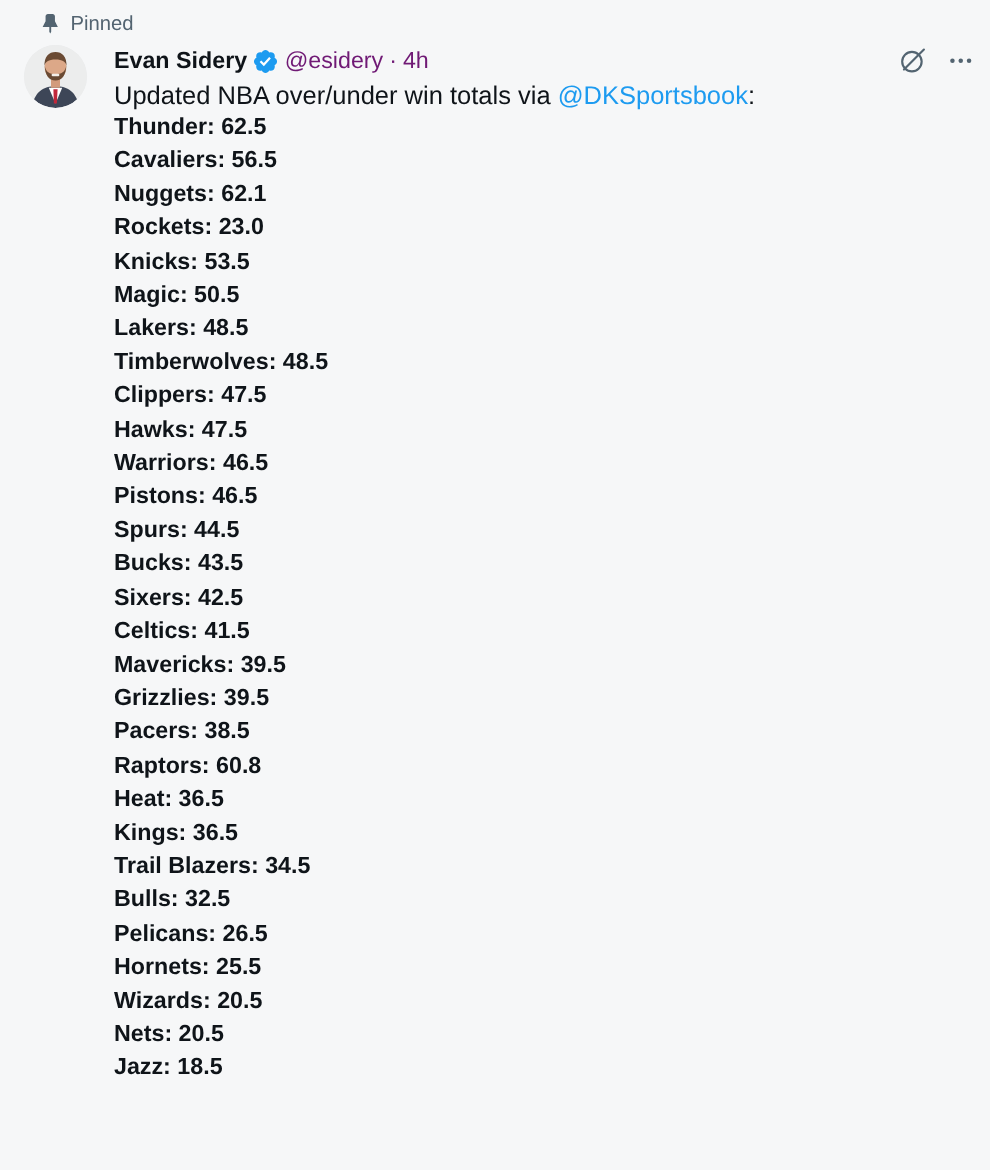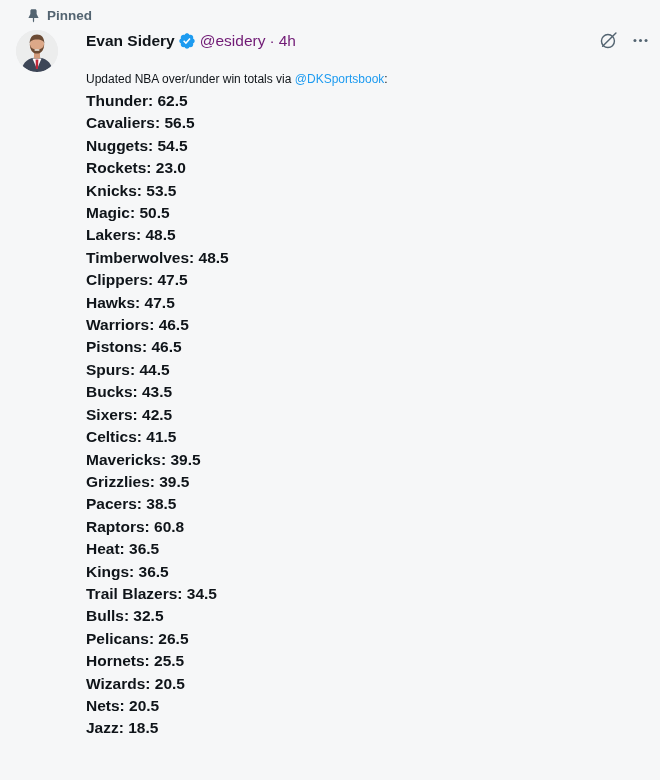--- a/index.html
+++ b/index.html
@@ -14,26 +14,26 @@
 
   
   .pin-row {
     display: flex; align-items: center;
     gap: 6px;
     padding-left: 10px;
     height: 19px;
     margin-bottom: 5px;
     color: #536471;
     font-size: 13.5px;
-    font-weight: bold;
+    font-weight: normal;
   }
   .pin-row svg { width: 15px; height: 15px; flex: 0 0 auto; }
 
   
-  .tweet-main { display: flex; gap: 28px; }
+  .tweet-main { display: flex; gap: 18px; }
   .avatar {
     width: 42px; height: 42px;
     border-radius: 50%;
     overflow: hidden;
     flex: 0 0 auto;
     cursor: pointer;
     background: #e9eaec;
   }
   .avatar svg { display: block; width: 100%; height: 100%; }
 
@@ -56,22 +56,22 @@
     flex: 0 0 auto;
     cursor: pointer;
     display: inline-flex; align-items: center; justify-content: center;
   }
   .icon-btn + .icon-btn { margin-left: 12px; }
   .icon-btn svg { width: 19px; height: 19px; }
   .more-btn { margin-right: 2px; }
 
   
   .body-text {
-    margin-top: 18px;
-    font-size: 12px;
+    margin-top: 2px;
+    font-size: 17px;
     line-height: 21px;
     color: #0f1419;
   }
   .mention { color: #1d9bf0; text-decoration: none; cursor: pointer; }
 
   
   .team-list {
     font-size: 15.5px;
     line-height: 22.4px;
     color: #0f1419;
@@ -138,21 +138,21 @@
         </span>
       </div>
 
       <div class="body-text">
         <span>Updated NBA over/under win totals via </span><a class="mention">@DKSportsbook</a><span>:</span>
       </div>
 
       <div class="team-list">
           <div class="team-line">Thunder: 62.5</div>
           <div class="team-line">Cavaliers: 56.5</div>
-          <div class="team-line">Nuggets: 54.5</div>
+          <div class="team-line">Nuggets: 62.1</div>
           <div class="team-line">Rockets: 23.0</div>
           <div class="team-line">Knicks: 53.5</div>
           <div class="team-line">Magic: 50.5</div>
           <div class="team-line">Lakers: 48.5</div>
           <div class="team-line">Timberwolves: 48.5</div>
           <div class="team-line">Clippers: 47.5</div>
           <div class="team-line">Hawks: 47.5</div>
           <div class="team-line">Warriors: 46.5</div>
           <div class="team-line">Pistons: 46.5</div>
           <div class="team-line">Spurs: 44.5</div>

